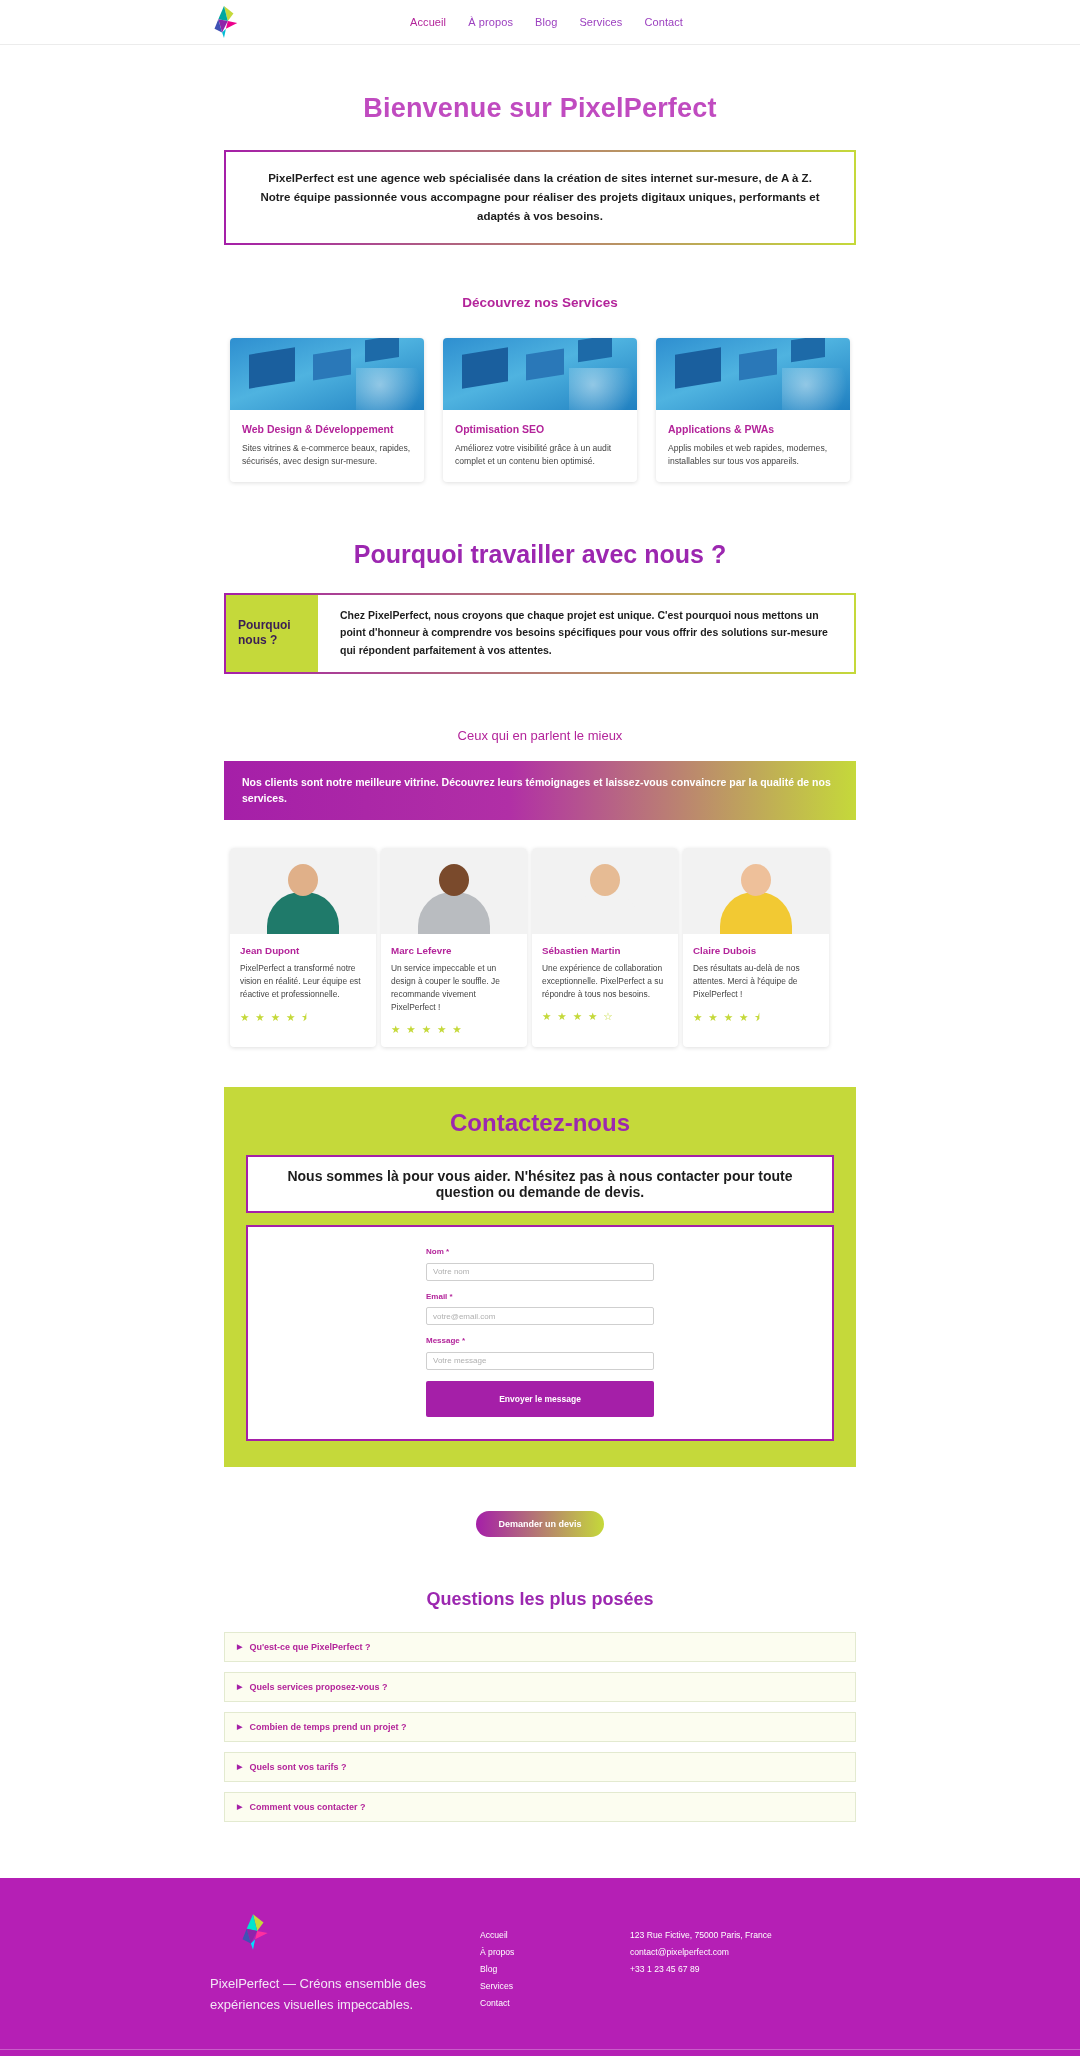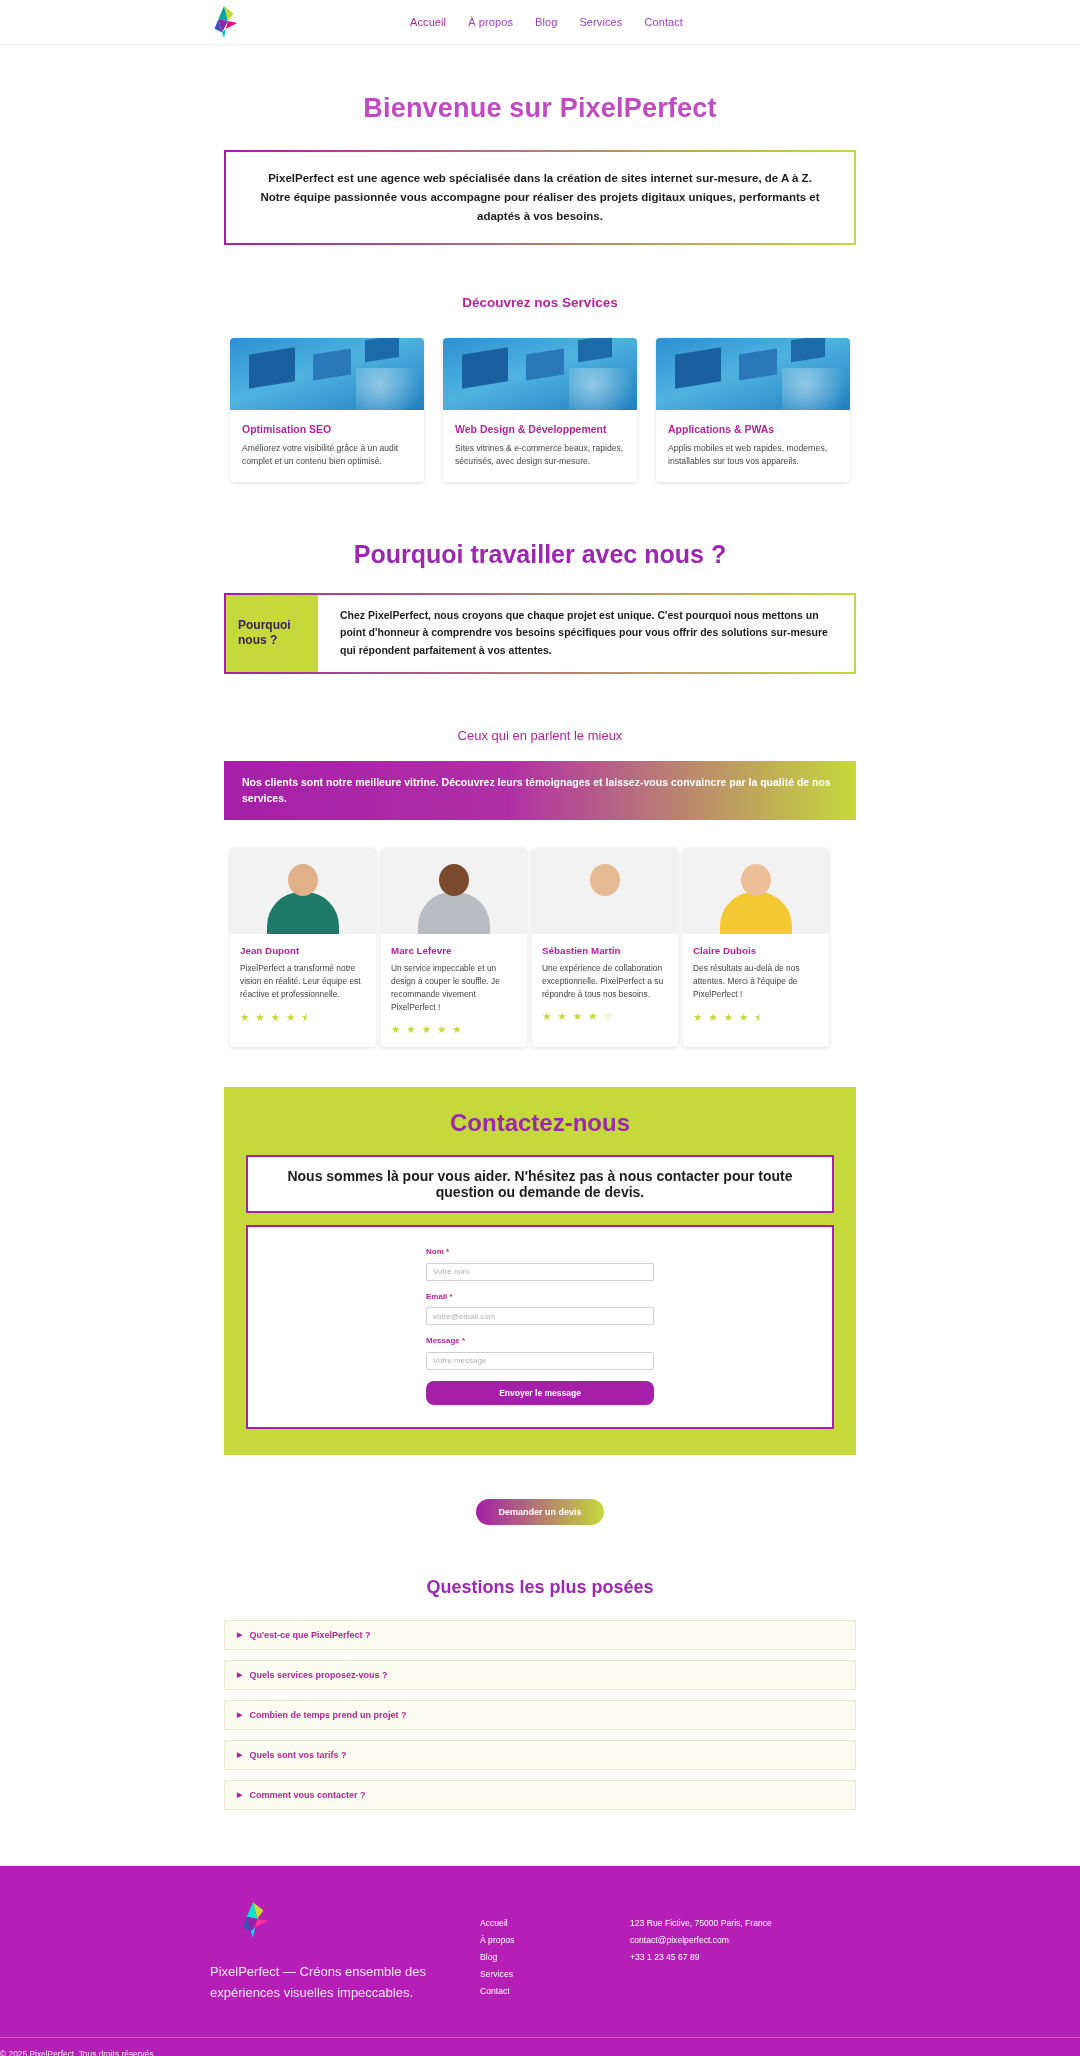--- a/index.html
+++ b/index.html
@@ -249,27 +249,27 @@
     border: 1px solid #cfcfcf;
     border-radius: 2px;
     font-size: 8px;
     padding: 0 6px;
     color: #222;
     margin-bottom: 11px;
     font-family: "Liberation Sans", sans-serif;
   }
   .finput::placeholder { color: #b0b0b0; }
   .submit-btn {
-    width: 228px; height: 24px;
+    width: 228px; height: 36px;
     background: #a51fa8;
     border: none;
     color: #fff;
     font-size: 8.5px;
     font-weight: 700;
-    border-radius: 8px;
+    border-radius: 2px;
     cursor: pointer;
     font-family: "Liberation Sans", sans-serif;
   }
 
   
   .cta-wrap { text-align: center; margin-top: 44px; }
   .cta-btn {
     display: inline-block;
     background: linear-gradient(90deg,#a51fa8,#c5d93a);
     color: #fff;
@@ -361,28 +361,28 @@
 <h1 class="hero-title">Bienvenue sur PixelPerfect</h1>
 <div class="hero-box">
   <p>PixelPerfect est une agence web spécialisée dans la création de sites internet sur-mesure, de A à Z. Notre équipe passionnée vous accompagne pour réaliser des projets digitaux uniques, performants et adaptés à vos besoins.</p>
 </div>
 
 <h2 class="section-sub">Découvrez nos Services</h2>
 <div class="cards">
 
   <div class="card">
     <div class="card-img"></div>
+    <div class="card-title">Web Design &amp; Développement</div>
+    <div class="card-text">Sites vitrines &amp; e-commerce beaux, rapides, sécurisés, avec design sur-mesure.</div>
+  </div>
+
+  <div class="card">
+    <div class="card-img"></div>
     <div class="card-title">Optimisation SEO</div>
     <div class="card-text">Améliorez votre visibilité grâce à un audit complet et un contenu bien optimisé.</div>
-  </div>
-
-  <div class="card">
-    <div class="card-img"></div>
-    <div class="card-title">Web Design &amp; Développement</div>
-    <div class="card-text">Sites vitrines &amp; e-commerce beaux, rapides, sécurisés, avec design sur-mesure.</div>
   </div>
 
   <div class="card">
     <div class="card-img"></div>
     <div class="card-title">Applications &amp; PWAs</div>
     <div class="card-text">Applis mobiles et web rapides, modernes, installables sur tous vos appareils.</div>
   </div>
 </div>
 
 <h2 class="why-title">Pourquoi travailler avec nous ?</h2>

